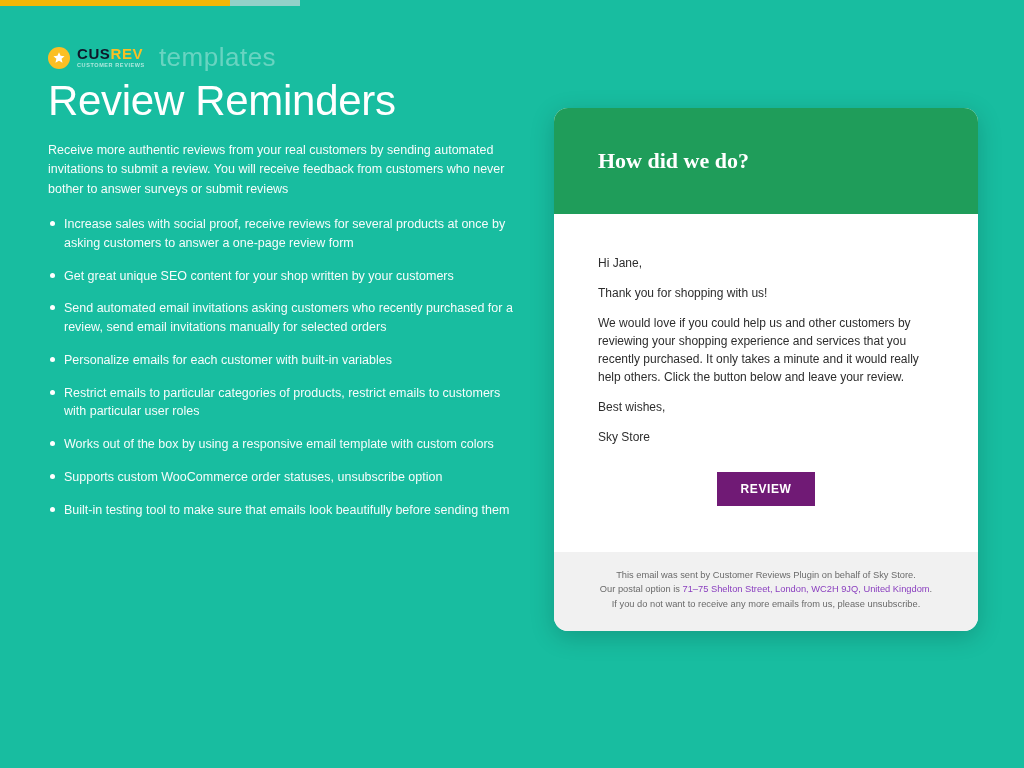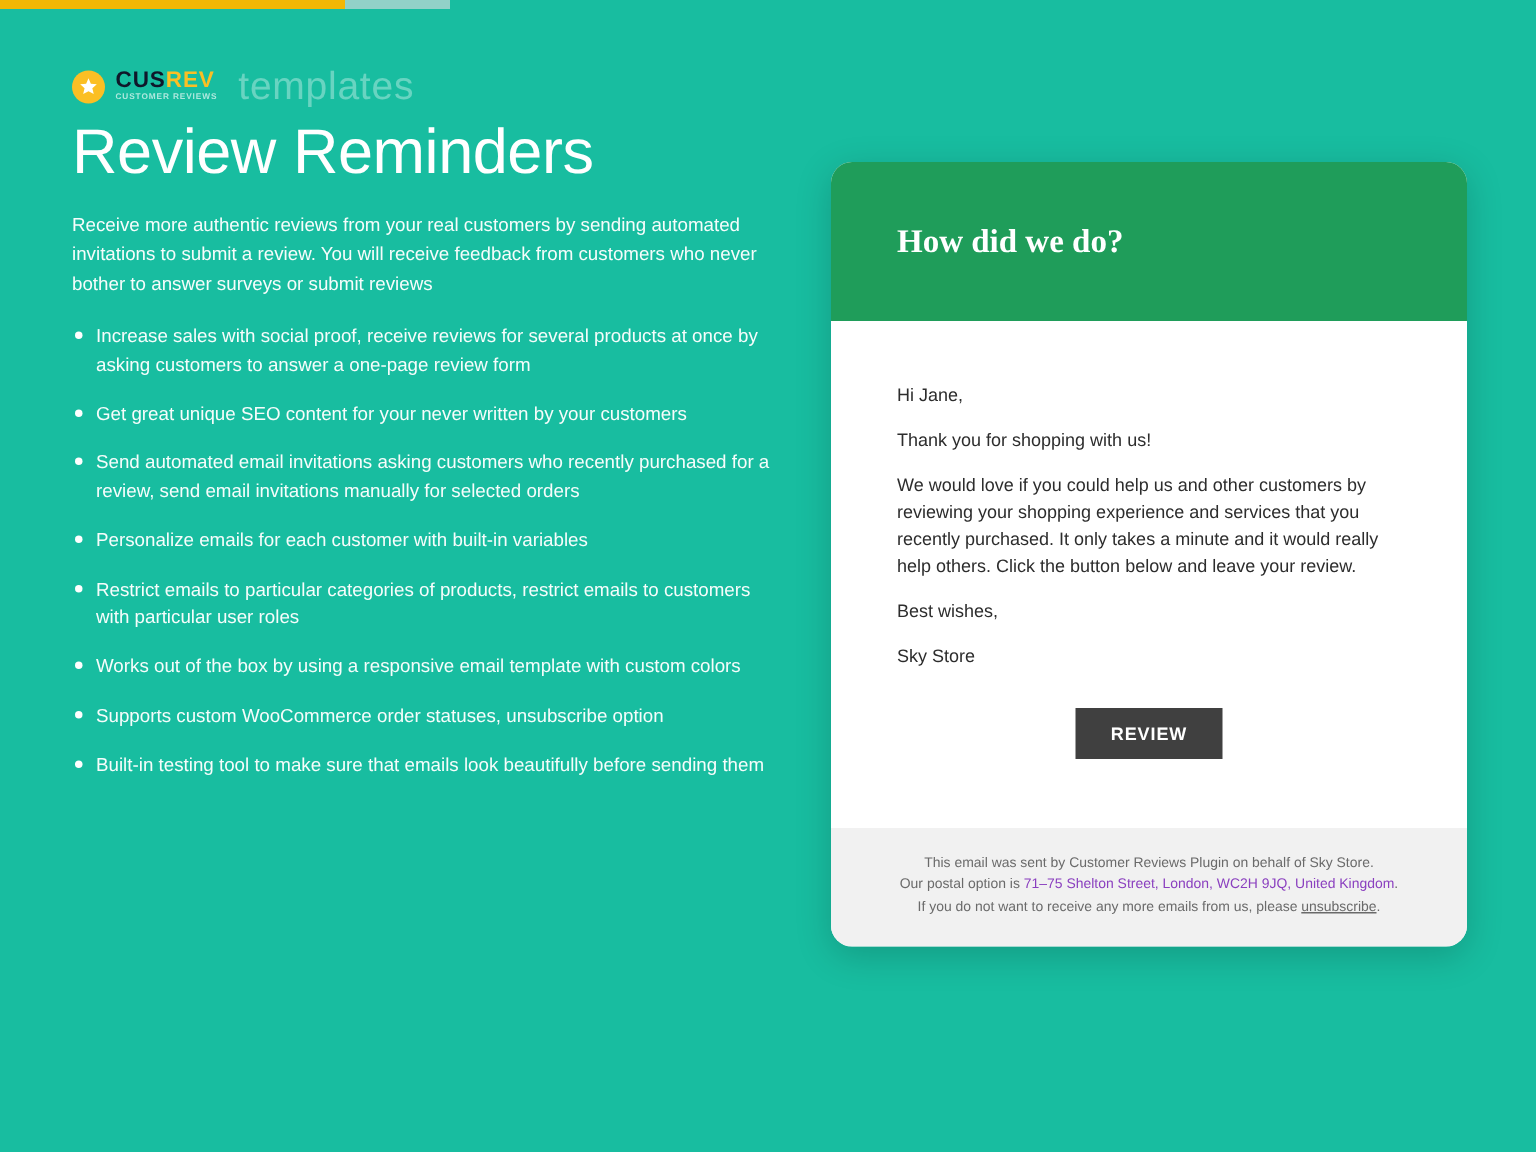--- a/index.html
+++ b/index.html
@@ -64,30 +64,30 @@
   .email-header h2 {
     color: #fff; font-size: 22px; font-weight: 700; font-family: Georgia, "Times New Roman", serif;
   }
   .email-body {
     padding: 28px 44px 20px 44px;
     color: #2d2d2d; font-size: 12px; line-height: 1.5;
   }
   .email-body p { margin-bottom: 12px; margin-top: 12px; }
   .review-btn-wrap { text-align: center; padding: 14px 0 26px; }
   .review-btn {
-    display: inline-block; background: #404040; color: #fff;
+    display: inline-block; background: #701a75; color: #fff;
     font-size: 12px; font-weight: 700; letter-spacing: 0.6px;
     padding: 10px 24px; border: none; cursor: pointer;
   }
   .email-footer {
     background: #f1f1f1; padding: 16px 22px 20px; text-align: center;
     color: #6a6a6a; font-size: 9.3px; line-height: 1.55;
   }
   .email-footer .addr { color: #8a3fbf; }
-  .email-footer .unsub { text-decoration: underline; color: #6a6a6a; cursor: pointer; }
+  .email-footer .unsub { color: #6a6a6a; cursor: pointer; }
 </style>
 </head>
 <body>
 
 <div class="topbar">
   <div class="seg1"></div>
     <div class="seg2"></div>
     <div class="seg3"></div>
 </div>
 
@@ -108,21 +108,21 @@
         </div>
       </div>
       <div class="templates">templates</div>
     </div>
 
     <h1 class="title">Review Reminders</h1>
     <p class="intro">Receive more authentic reviews from your real customers by sending automated invitations to submit a review. You will receive feedback from customers who never bother to answer surveys or submit reviews</p>
 
     <ul class="features">
       <li>Increase sales with social proof, receive reviews for several products at once by asking customers to answer a one-page review form</li>
-      <li>Get great unique SEO content for your never written by your customers</li>
+      <li>Get great unique SEO content for your shop written by your customers</li>
       <li>Send automated email invitations asking customers who recently purchased for a review, send email invitations manually for selected orders</li>
       <li>Personalize emails for each customer with built-in variables</li>
       <li>Restrict emails to particular categories of products, restrict emails to customers with particular user roles</li>
       <li>Works out of the box by using a responsive email template with custom colors</li>
       <li>Supports custom WooCommerce order statuses, unsubscribe option</li>
       <li>Built-in testing tool to make sure that emails look beautifully before sending them</li>
     </ul>
   </div>
 
   <div class="right">

